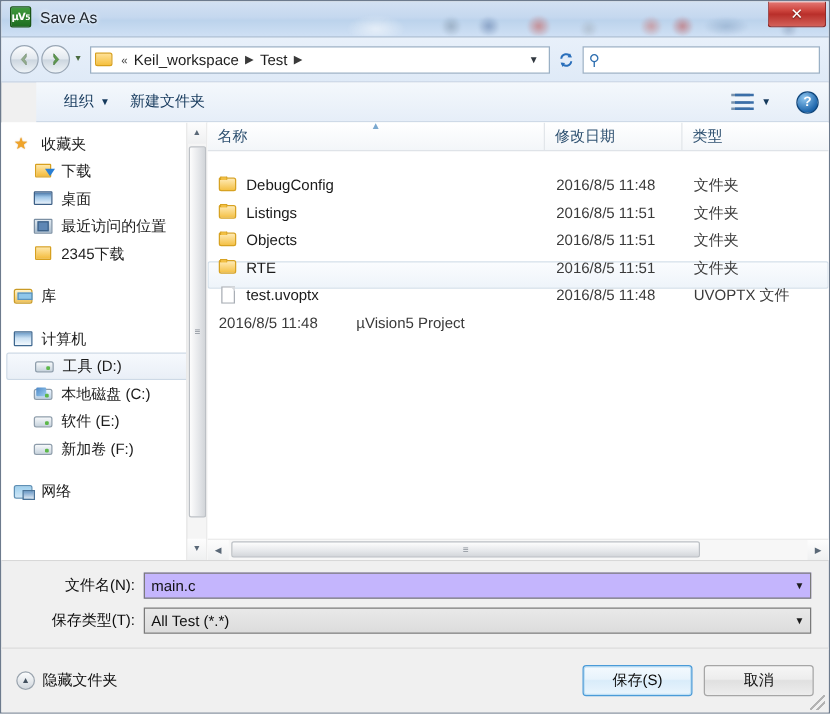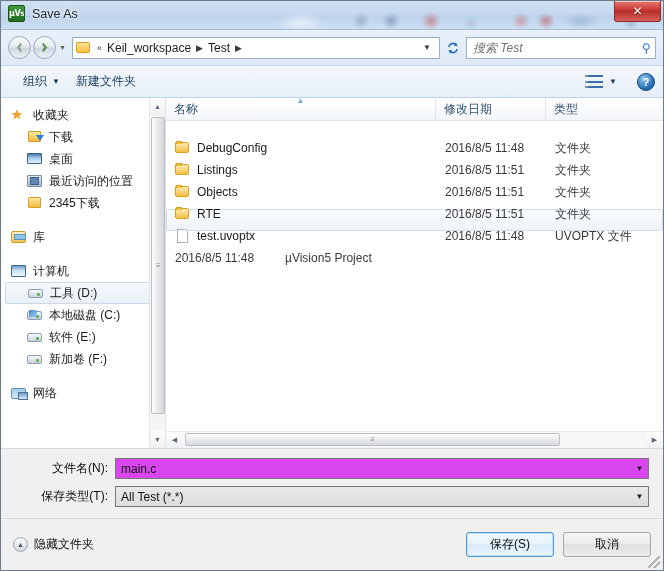--- a/index.html
+++ b/index.html
@@ -219,20 +219,21 @@
   .toolbar {
     height: 32px;
     background: linear-gradient(to bottom, #f4f8fc, #e6eef8);
     border-bottom: 1px solid #c3d2e4;
     display: flex;
     align-items: center;
     padding: 0 8px 0 14px;
     box-sizing: border-box;
     font-size: 12px;
     color: #12395f;
+    margin-left: 28px;
   }
   .tb-item {
     padding: 3px 8px;
     cursor: pointer;
     display: flex;
     align-items: center;
     gap: 5px;
     color: #15395c;
   }
   .tb-caret { font-size: 8px; }
@@ -576,21 +577,21 @@
     text-align: right;
     padding-right: 7px;
     font-size: 12px;
     color: #0d0d0d;
     box-sizing: border-box;
   }
   .combo {
     flex: 1;
     height: 21px;
     border: 1px solid #7a7a7a;
-    background: #d946ef;
+    background: #c4b5fd;
     box-sizing: border-box;
     display: flex;
     align-items: center;
     position: relative;
   }
   .combo.readonly { background: linear-gradient(to bottom, #e9e9e9, #dcdcdc); }
   .combo input {
     flex: 1;
     border: none; outline: none;
     height: 100%;
@@ -711,21 +712,20 @@
     <div class="refresh">
       <svg width="14" height="14" viewBox="0 0 14 14">
         <path d="M3 6 A4 4 0 0 1 10.5 4.5" fill="none" stroke="#2a6fbb" stroke-width="1.6"></path>
         <path d="M11 8 A4 4 0 0 1 3.5 9.5" fill="none" stroke="#2a6fbb" stroke-width="1.6"></path>
         <path d="M10 1.5 L11.5 5 L8 4.7 Z" fill="#2a6fbb"></path>
         <path d="M4 12.5 L2.5 9 L6 9.3 Z" fill="#2a6fbb"></path>
       </svg>
     </div>
 
     <div class="searchbox">
-      <input type="text" placeholder="搜索 Test" style="">
       <span class="search-icon">⚲</span>
     </div>
   </div>
 
   <div class="toolbar">
     <div class="tb-item">
       <span>组织</span>
       <span class="tb-caret">▼</span>
     </div>
     <div class="tb-item">

